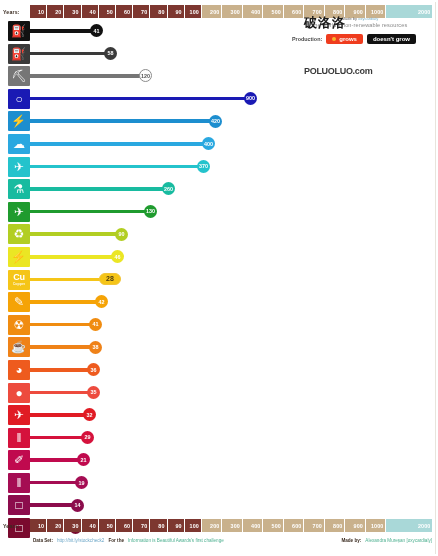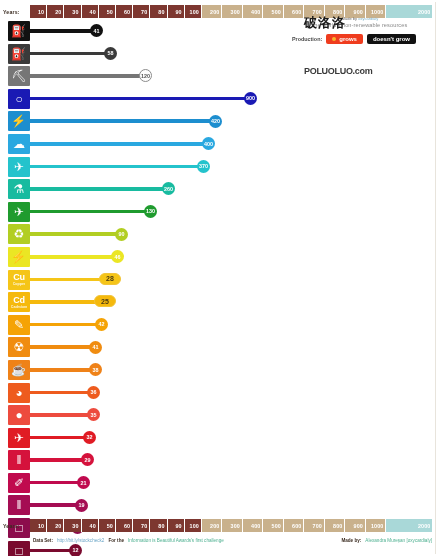--- a/index.html
+++ b/index.html
@@ -362,28 +362,20 @@
       </div>
       <div class="row">
         <div class="icon-cell" style="background: rgb(245, 197, 24);">
           <div class="sym">Cu</div>
           <div class="sym-name">Copper</div>
         </div>
         <div class="bar" style="width: 80px; background: rgb(245, 197, 24);"></div>
         <div class="dot pill" style="background: rgb(245, 197, 24); left: 99px;">28</div>
       </div>
       <div class="row">
-        <div class="icon-cell" style="background: rgb(245, 185, 13);">
-          <div class="sym">Cd</div>
-          <div class="sym-name">Cadmium</div>
-        </div>
-        <div class="bar" style="width: 75px; background: rgb(245, 185, 13);"></div>
-        <div class="dot pill" style="background: rgb(245, 185, 13); left: 94px;">25</div>
-      </div>
-      <div class="row">
         <div class="icon-cell" style="background: rgb(245, 163, 6);">
           <div class="icon-glyph">✎</div>
         </div>
         <div class="bar" style="width: 72px; background: rgb(245, 163, 6);"></div>
         <div class="dot" style="background: rgb(245, 163, 6); left: 95px;">42</div>
       </div>
       <div class="row">
         <div class="icon-cell" style="background: rgb(240, 140, 16);">
           <div class="icon-glyph">☢</div>
         </div>

